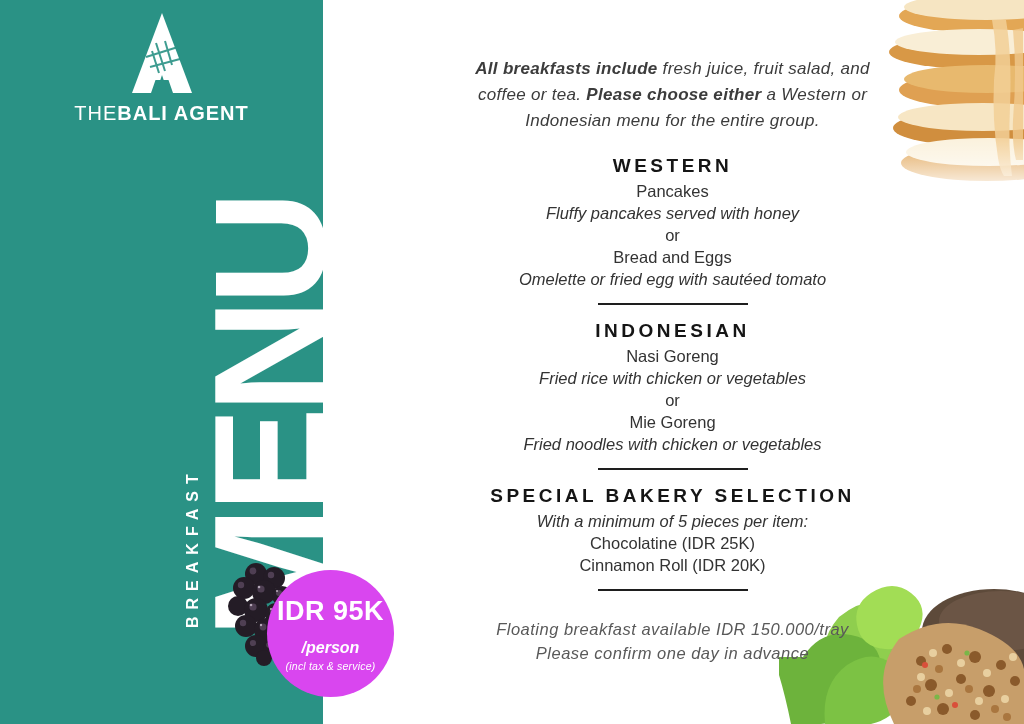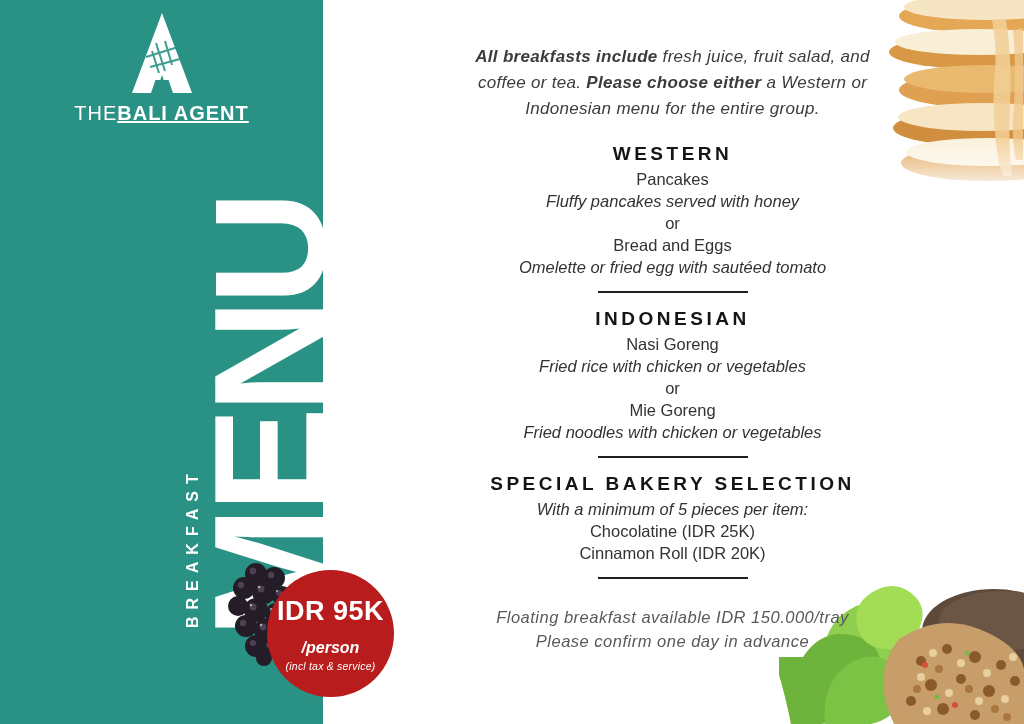--- a/index.html
+++ b/index.html
@@ -5,42 +5,42 @@
   html,body{margin:0;padding:0;background:#fff;}
   .page{position:relative;width:1024px;height:724px;background:#fff;overflow:hidden;
         font-family:"Liberation Sans",sans-serif;}
 
   
   .sidebar{position:absolute;left:0;top:0;width:323px;height:724px;background:#2a9285;z-index:1;}
   .logo-block{position:absolute;left:0;top:13px;width:323px;text-align:center;z-index:3;}
   .logo-block svg{display:block;margin:0 auto;}
   .brand-name{margin-top:9px;color:#fff;font-size:20px;letter-spacing:1px;white-space:nowrap;}
   .brand-name .thin{font-weight:300;}
-  .brand-name .bold{font-weight:700;margin-left:0;text-decoration:underline;}
+  .brand-name .bold{font-weight:700;margin-left:0;}
 
   .menu-big{position:absolute;left:203px;top:638px;width:495px;height:132px;
             transform:rotate(-90deg);transform-origin:0 0;
             color:#fff;font-size:158px;font-weight:700;letter-spacing:-6px;line-height:132px;
             z-index:2;white-space:nowrap;}
   .breakfast-vert{position:absolute;left:184px;top:628px;width:215px;height:26px;
             transform:rotate(-90deg);transform-origin:0 0;
             color:#fff;font-size:16px;font-weight:600;letter-spacing:7px;z-index:2;white-space:nowrap;}
 
   
   .price-circle{position:absolute;left:267px;top:570px;width:127px;height:127px;border-radius:50%;
-            background:#b91c1c;color:#fff;z-index:5;display:flex;flex-direction:column;
+            background:#d946ef;color:#fff;z-index:5;display:flex;flex-direction:column;
             align-items:center;justify-content:center;text-align:right;}
   .price-circle .price{font-size:27px;font-weight:700;letter-spacing:.5px;}
   .price-circle .per{font-size:16px;font-weight:700;font-style:italic;margin-top:12px;}
   .price-circle .note{font-size:10.5px;font-weight:400;font-style:italic;margin-top:3px;letter-spacing:.2px;}
   .blackberry{position:absolute;left:222px;top:556px;z-index:4;}
 
   
   .content{position:absolute;left:470px;top:0;width:405px;text-align:center;z-index:6;}
-  .intro{margin-top:44px;font-style:italic;font-size:17px;line-height:26px;color:#3c3c3c;letter-spacing:.3px;}
+  .intro{margin-top:56px;font-style:italic;font-size:17px;line-height:26px;color:#3c3c3c;letter-spacing:.3px;}
   .intro .b{font-weight:700;}
   .sec-title{margin:0 0 3px 0;font-size:19px;line-height:22px;font-weight:700;letter-spacing:3.5px;color:#151515;}
   .menu-sections{margin-top:21px;}
   .item-name,.item-desc{font-size:16.5px;line-height:22px;color:#333;}
   .item-desc{font-style:italic;}
   .divider{width:150px;height:2px;background:#1e1e1e;margin:13px auto 15px auto;}
   .footer{margin-top:26px;font-style:italic;font-size:16.5px;line-height:24px;color:#595959;letter-spacing:.5px;}
 
   
   .pancakes{position:absolute;right:0;top:0;z-index:1;}

